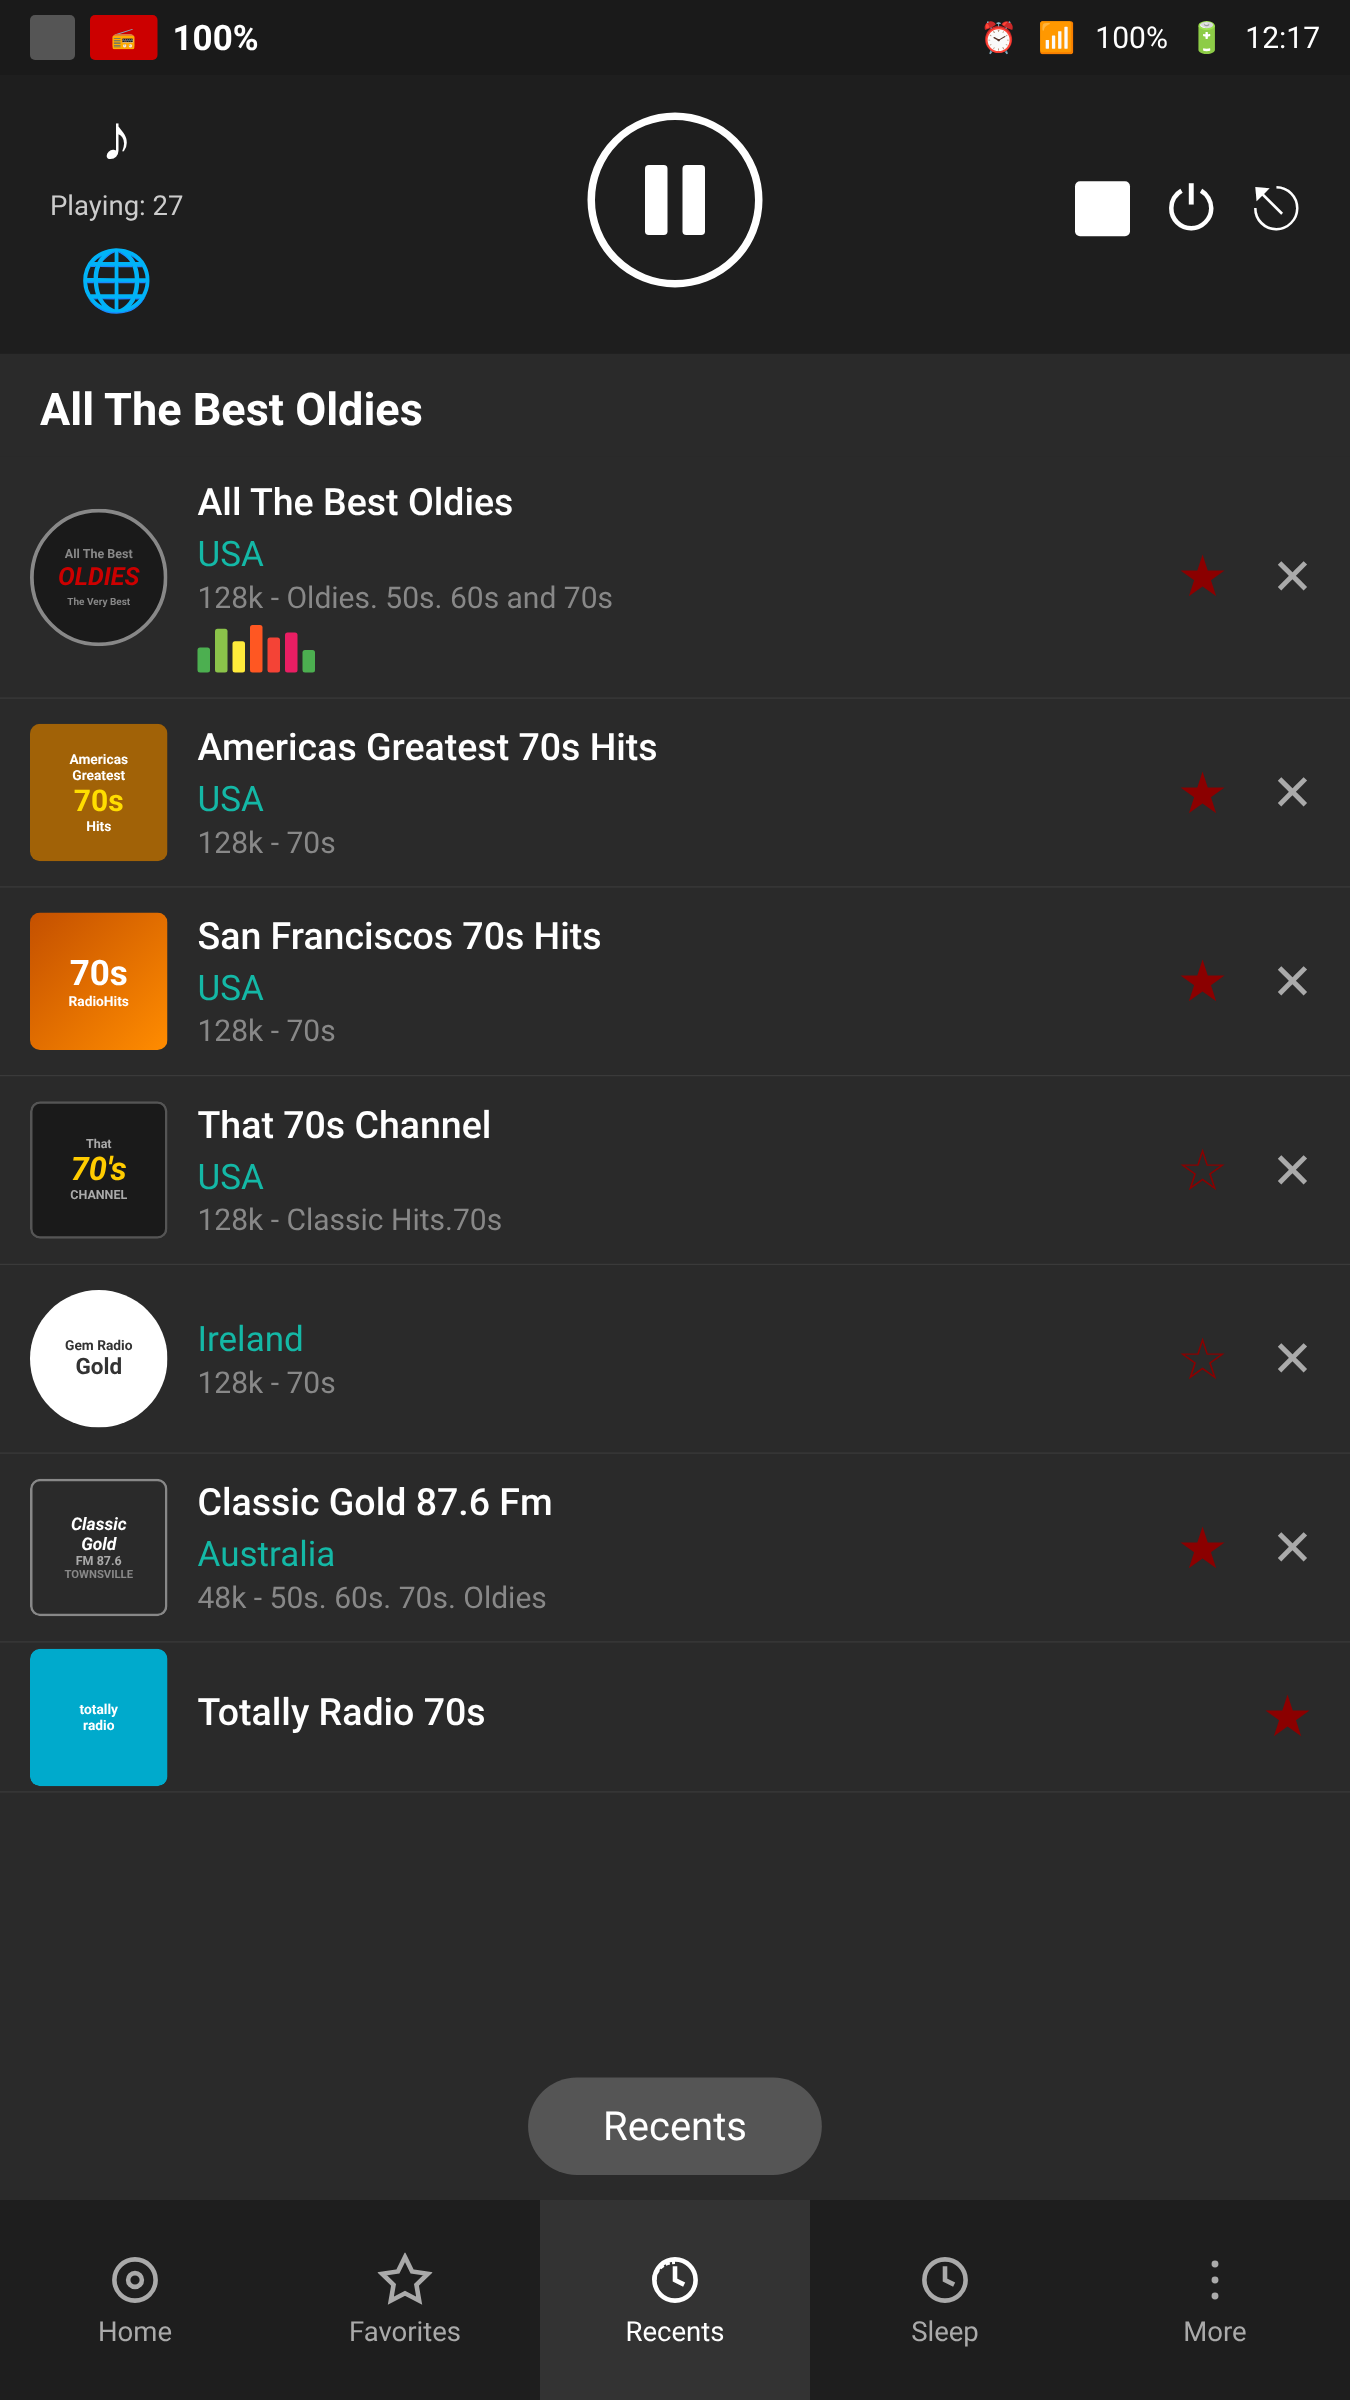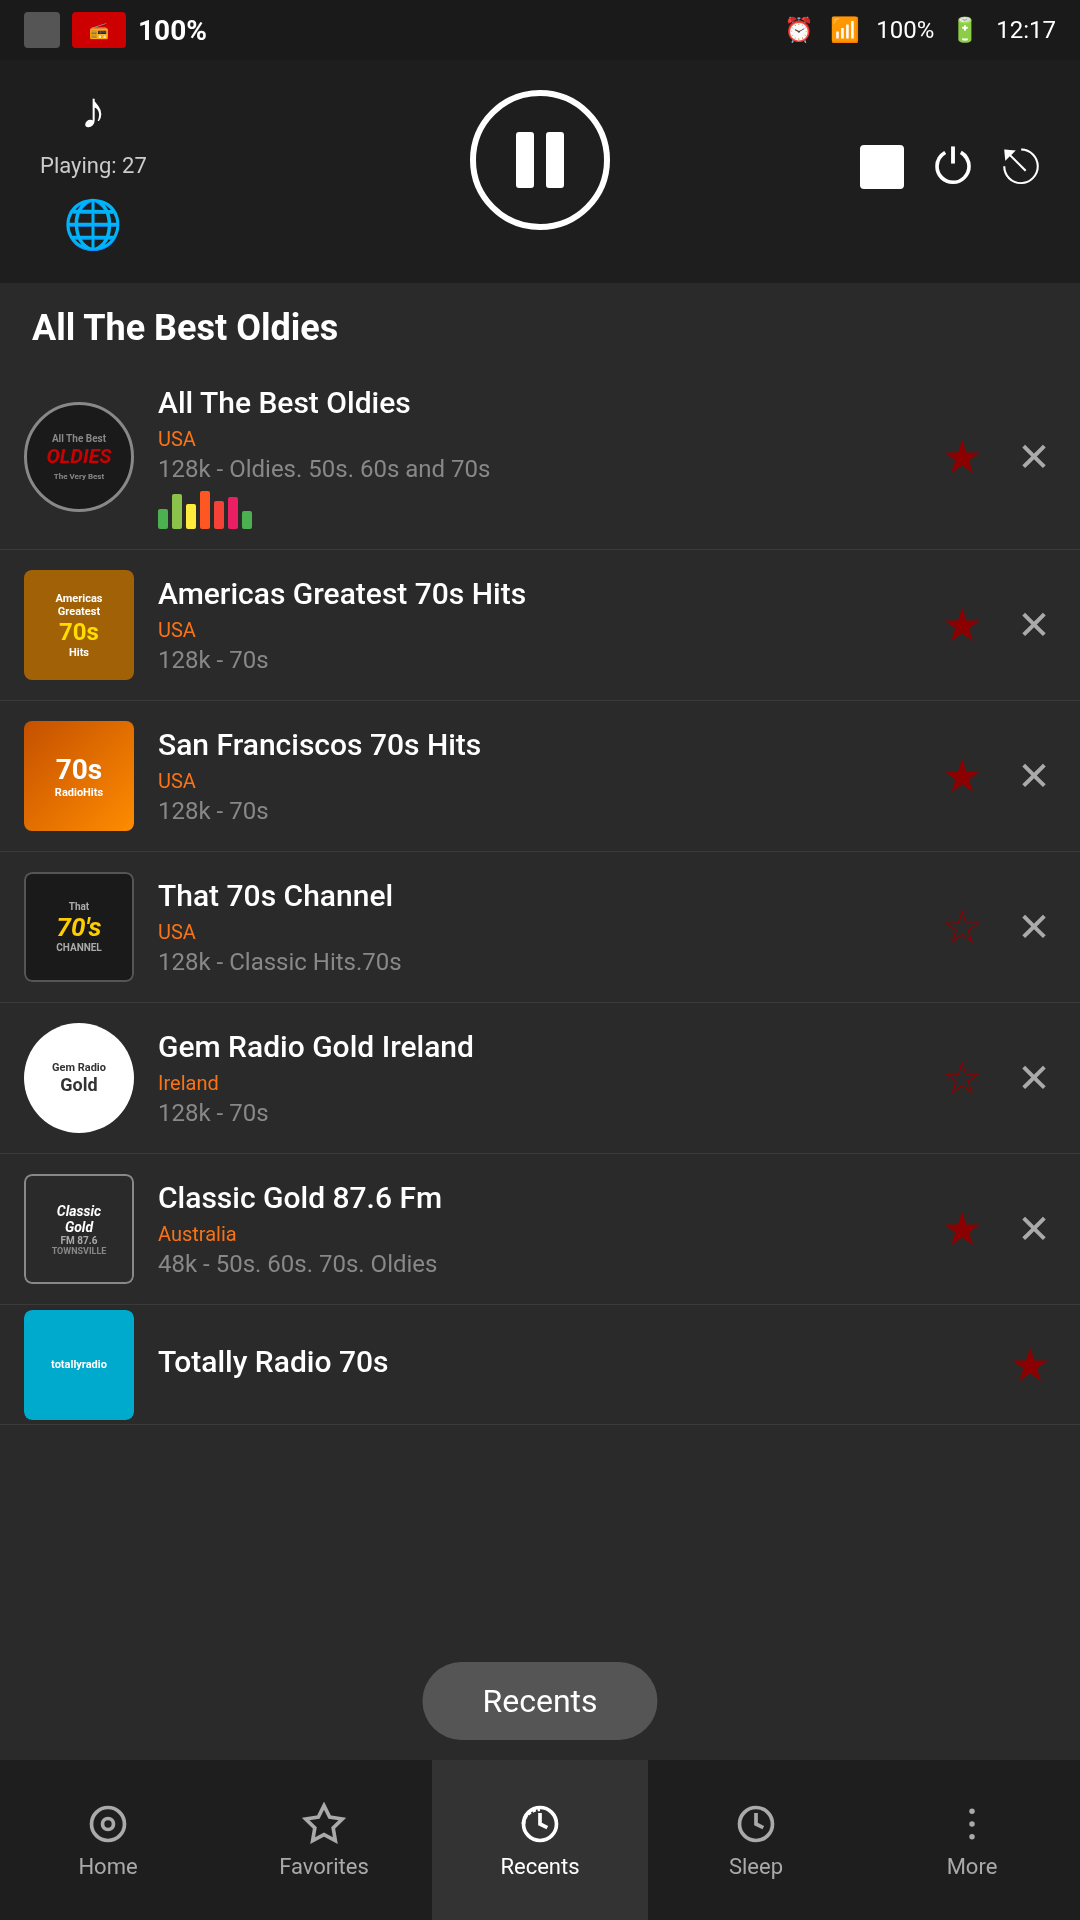--- a/index.html
+++ b/index.html
@@ -195,22 +195,22 @@
       flex: 1;
     }
     .station-name {
       font-size: 30px;
       font-weight: 500;
       color: white;
       line-height: 1.2;
       margin-bottom: 6px;
     }
     .station-country {
-      font-size: 20px;
-      color: #f97316;
+      font-size: 28px;
+      color: #14b8a6;
       margin-bottom: 4px;
     }
     .station-details {
       font-size: 24px;
       color: #888;
     }
     .station-actions {
       display: flex;
       align-items: center;
       gap: 24px;
@@ -458,21 +458,20 @@
   </div>
 
   <div class="station-item">
     <div class="station-logo">
       <div class="station-logo-inner logo-gem" style="flex-direction:column; border-radius:50%; color:#333; font-size:12px; font-weight:bold; padding:6px;">
         <span style="font-size:11px;">Gem Radio</span>
         <span style="font-size:18px; font-weight:bold;">Gold</span>
       </div>
     </div>
     <div class="station-info">
-      <div class="station-name">Gem Radio Gold Ireland</div>
       <div class="station-country">Ireland</div>
       <div class="station-details">128k - 70s</div>
     </div>
     <div class="station-actions">
       <div class="star-btn">
         <span class="star-outline">☆</span>
       </div>
       <div class="close-btn">✕</div>
     </div>
   </div>
@@ -494,21 +493,21 @@
     <div class="station-actions">
       <div class="star-btn">
         <span class="star-filled">★</span>
       </div>
       <div class="close-btn">✕</div>
     </div>
   </div>
 
   <div class="station-item partial">
     <div class="station-logo">
-      <div class="station-logo-inner logo-totally" style="flex-direction:row; color:white; font-size:12px; font-weight:bold; padding:4px; border-radius:8px;">
+      <div class="station-logo-inner logo-totally" style="flex-direction:column; color:white; font-size:12px; font-weight:bold; padding:4px; border-radius:8px;">
         <span style="font-size:11px;">totally</span>
         <span style="font-size:11px;">radio</span>
       </div>
     </div>
     <div class="station-info">
       <div class="station-name">Totally Radio 70s</div>
     </div>
     <div class="station-actions">
       <div class="star-btn">
         <span class="star-filled">★</span>

